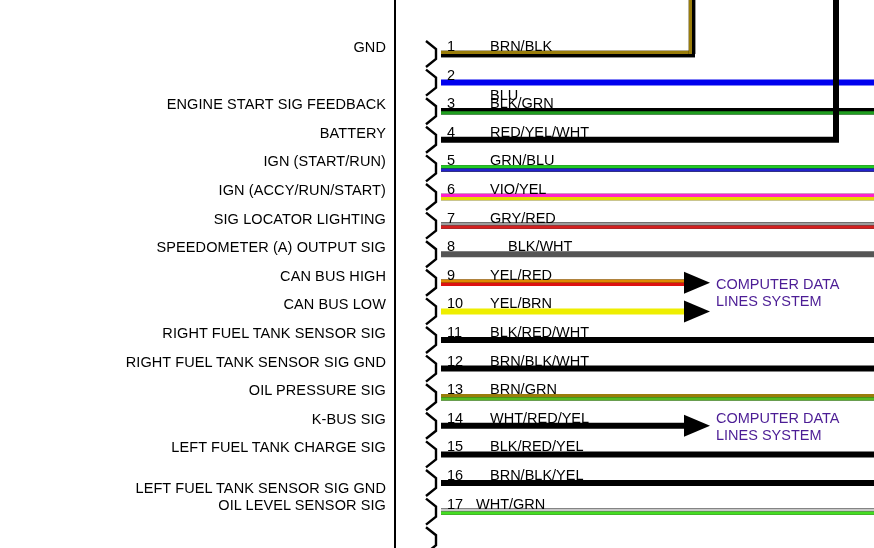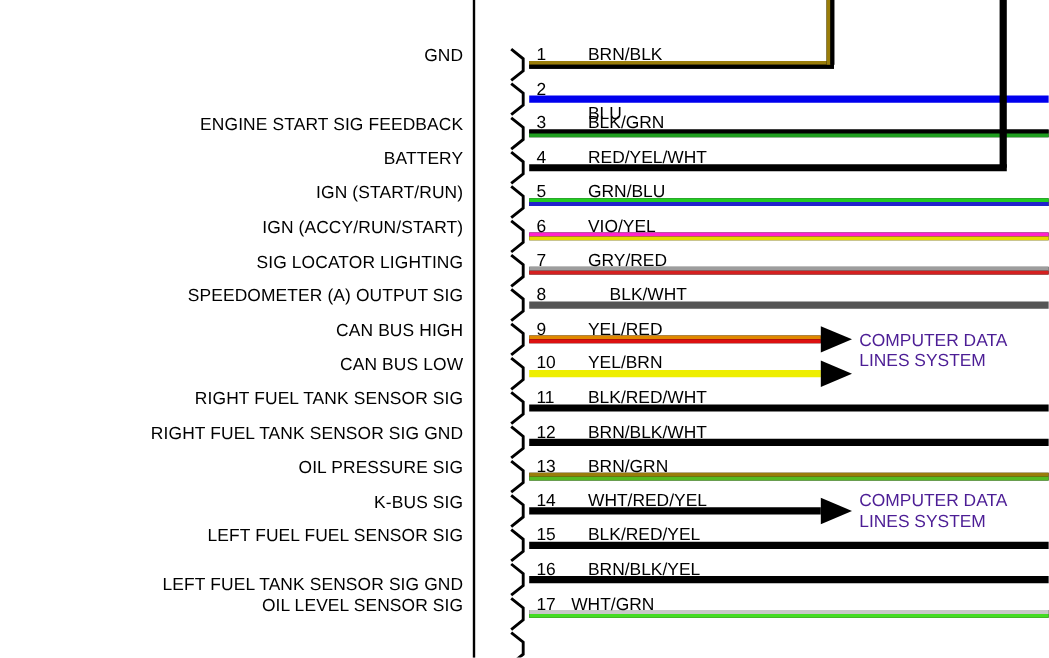--- a/index.html
+++ b/index.html
@@ -65,21 +65,21 @@
       <div class="sig-label" style="top: 154.4px;">IGN (START/RUN)</div>
       <div class="sig-label" style="top: 183px;">IGN (ACCY/RUN/START)</div>
       <div class="sig-label" style="top: 211.6px;">SIG LOCATOR LIGHTING</div>
       <div class="sig-label" style="top: 240.2px;">SPEEDOMETER (A) OUTPUT SIG</div>
       <div class="sig-label" style="top: 268.8px;">CAN BUS HIGH</div>
       <div class="sig-label" style="top: 297.4px;">CAN BUS LOW</div>
       <div class="sig-label" style="top: 326px; text-align: center;">RIGHT FUEL TANK SENSOR SIG</div>
       <div class="sig-label" style="top: 354.6px;">RIGHT FUEL TANK SENSOR SIG GND</div>
       <div class="sig-label" style="top: 383.2px;">OIL PRESSURE SIG</div>
       <div class="sig-label" style="top: 411.8px;">K-BUS SIG</div>
-      <div class="sig-label" style="top: 440.4px;">LEFT FUEL FUEL SENSOR SIG</div>
+      <div class="sig-label" style="top: 440.4px;">LEFT FUEL TANK CHARGE SIG</div>
       <div class="sig-label" style="top: 481px;">LEFT FUEL TANK SENSOR SIG GND</div>
       <div class="sig-label" style="top: 497.6px;">OIL LEVEL SENSOR SIG</div>
     </div>
 
   <div id="divider"></div>
 
   <svg id="wire-layer" width="874" height="548">
       <g>
         <path d="M 426 41 L 436 49 L 436 59 L 426 67" fill="none" stroke="#000" stroke-width="2.4" stroke-linejoin="miter" stroke-linecap="butt"></path>
       </g>

